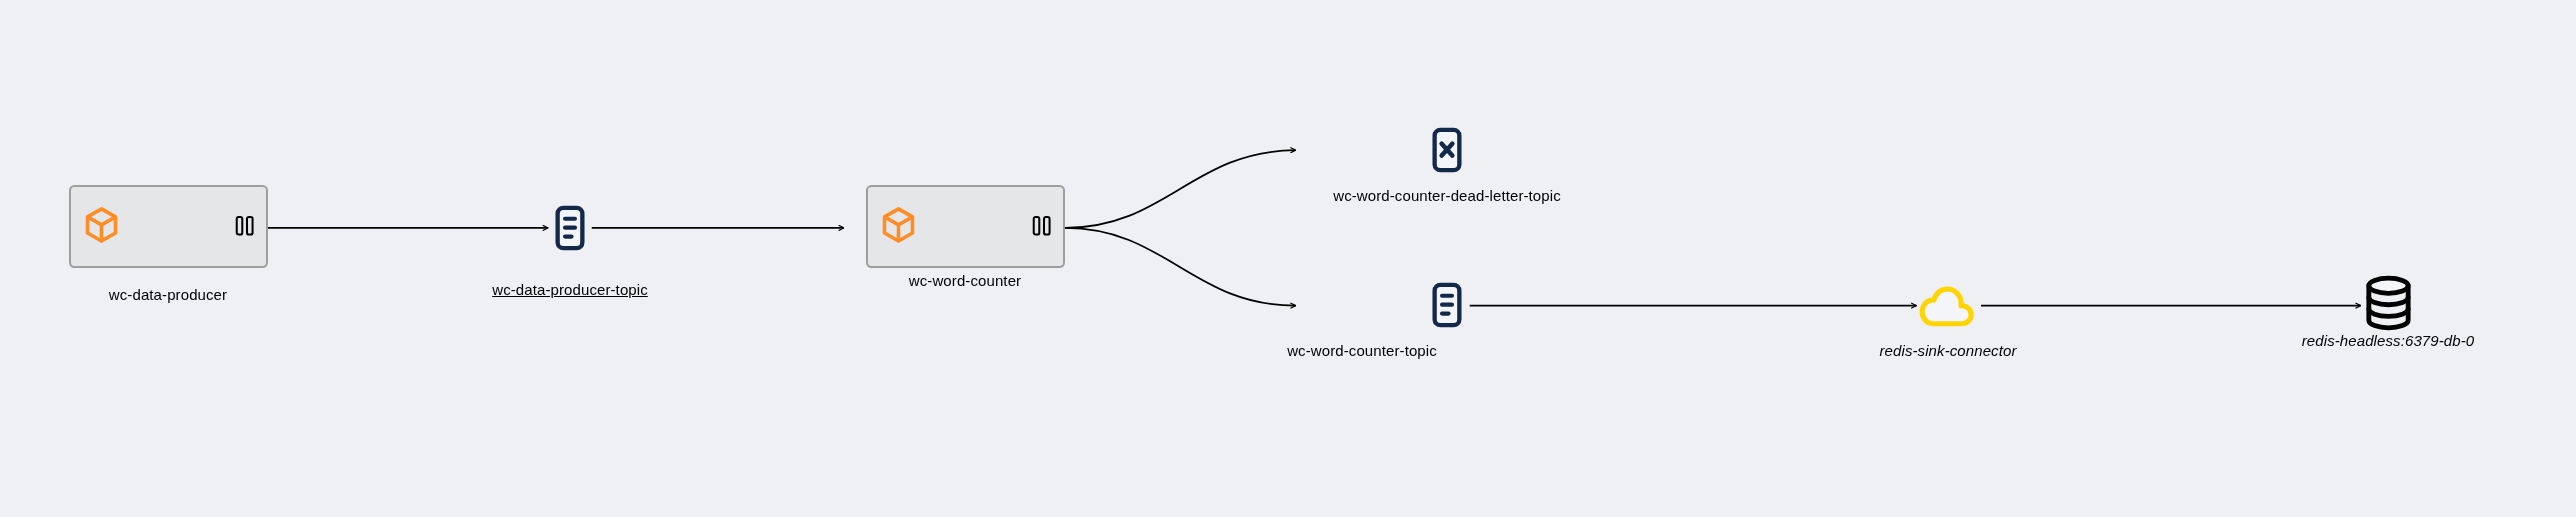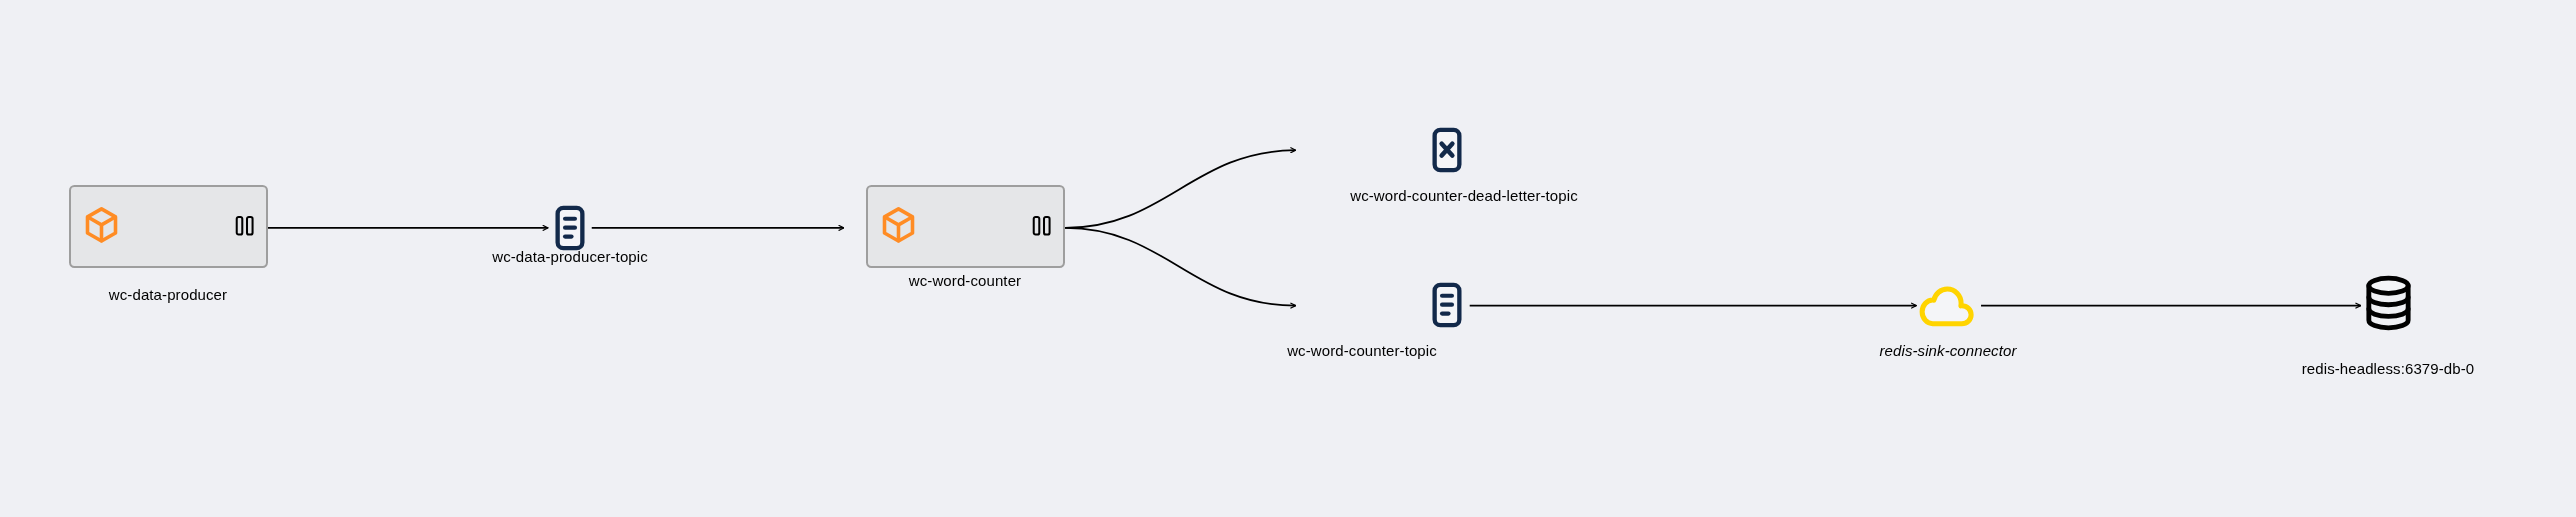--- a/index.html
+++ b/index.html
@@ -106,21 +106,21 @@
   <div class="icon-node" style="left:548px; top:205px;">
     <span>
       <svg width="44" height="46" viewBox="0 0 30 32" xmlns="http://www.w3.org/2000/svg">
         <rect x="6.4" y="2.0" width="17.2" height="28.0" rx="4.0" fill="#f4f5f8" stroke="#12294a" stroke-width="3.0"></rect>
         <rect x="10.1" y="8.1" width="9.8" height="2.9" rx="1.45" fill="#12294a"></rect>
         <rect x="10.1" y="14.3" width="9.8" height="2.9" rx="1.45" fill="#12294a"></rect>
         <rect x="10.1" y="20.5" width="7.4" height="2.9" rx="1.45" fill="#12294a"></rect>
       </svg>
     </span>
   </div>
-  <div class="node-label" style="left:570px; top:248px;">wc-data-producer-topic</div>
+  <div class="node-label" style="left:570px; top:281px;text-decoration:underline;">wc-data-producer-topic</div>
 
   <div class="app-node" style="left:866px; top:185px; width:199px; height:83px;">
     <span class="cube-icon">
       <svg width="35" height="39" viewBox="0 0 24 26" xmlns="http://www.w3.org/2000/svg">
         <path d="M12 1.6 L21.6 7.1 L21.6 18.1 L12 23.6 L2.4 18.1 L2.4 7.1 Z" fill="none" stroke="#ff8c24" stroke-width="2.45" stroke-linejoin="round" stroke-linecap="round"></path>
         <path d="M2.6 7.2 L12 12.6 L21.4 7.2 M12 12.6 L12 23.4" fill="none" stroke="#ff8c24" stroke-width="2.45" stroke-linejoin="round" stroke-linecap="round"></path>
       </svg>
     </span>
     <span class="pause-icon">
       <svg width="19.3" height="21.4" viewBox="0 0 18 20" xmlns="http://www.w3.org/2000/svg">
@@ -132,21 +132,21 @@
   <div class="node-label" style="left:965px; top:272px;">wc-word-counter</div>
 
   <div class="icon-node" style="left:1425px; top:127px;">
     <span>
       <svg width="44" height="46" viewBox="0 0 30 32" xmlns="http://www.w3.org/2000/svg">
         <rect x="6.4" y="2.0" width="17.2" height="28.0" rx="4.0" fill="#f4f5f8" stroke="#12294a" stroke-width="3.0"></rect>
         <path d="M11.3 11.6 L18.7 19.8 M18.7 11.6 L11.3 19.8" fill="none" stroke="#12294a" stroke-width="3.2" stroke-linecap="round"></path>
       </svg>
     </span>
   </div>
-  <div class="node-label" style="left:1447px; top:187px;margin-left:17px;">wc-word-counter-dead-letter-topic</div>
+  <div class="node-label" style="left:1447px; top:187px;">wc-word-counter-dead-letter-topic</div>
 
   <div class="icon-node" style="left:1425px; top:282px;">
     <span>
       <svg width="44" height="46" viewBox="0 0 30 32" xmlns="http://www.w3.org/2000/svg">
         <rect x="6.4" y="2.0" width="17.2" height="28.0" rx="4.0" fill="#f4f5f8" stroke="#12294a" stroke-width="3.0"></rect>
         <rect x="10.1" y="8.1" width="9.8" height="2.9" rx="1.45" fill="#12294a"></rect>
         <rect x="10.1" y="14.3" width="9.8" height="2.9" rx="1.45" fill="#12294a"></rect>
         <rect x="10.1" y="20.5" width="7.4" height="2.9" rx="1.45" fill="#12294a"></rect>
       </svg>
     </span>
@@ -176,16 +176,16 @@
         <ellipse cx="17" cy="7.3" rx="12.2" ry="4.7" fill="#f4f5f8" stroke="#000000" stroke-width="3.0"></ellipse>
         <path d="M4.8 7.3 L4.8 28.7 C4.8 31.3 10.25 33.4 17 33.4
                  C23.75 33.4 29.2 31.3 29.2 28.7 L29.2 7.3" fill="none" stroke="#000000" stroke-width="3.0" stroke-linecap="round"></path>
         <path d="M4.8 14.4 C4.8 17.0 10.25 19.1 17 19.1
                  C23.75 19.1 29.2 17.0 29.2 14.4" fill="none" stroke="#000000" stroke-width="3.0" stroke-linecap="round"></path>
         <path d="M4.8 21.6 C4.8 24.2 10.25 26.3 17 26.3
                  C23.75 26.3 29.2 24.2 29.2 21.6" fill="none" stroke="#000000" stroke-width="3.0" stroke-linecap="round"></path>
       </svg>
     </span>
   </div>
-  <div class="node-label" style="left:2388px; top:360px;">redis-headless:6379-db-0</div>
+  <div class="node-label" style="left:2388px; top:332px;font-style:italic;">redis-headless:6379-db-0</div>
 
 </div>
 
 
 </body></html>

